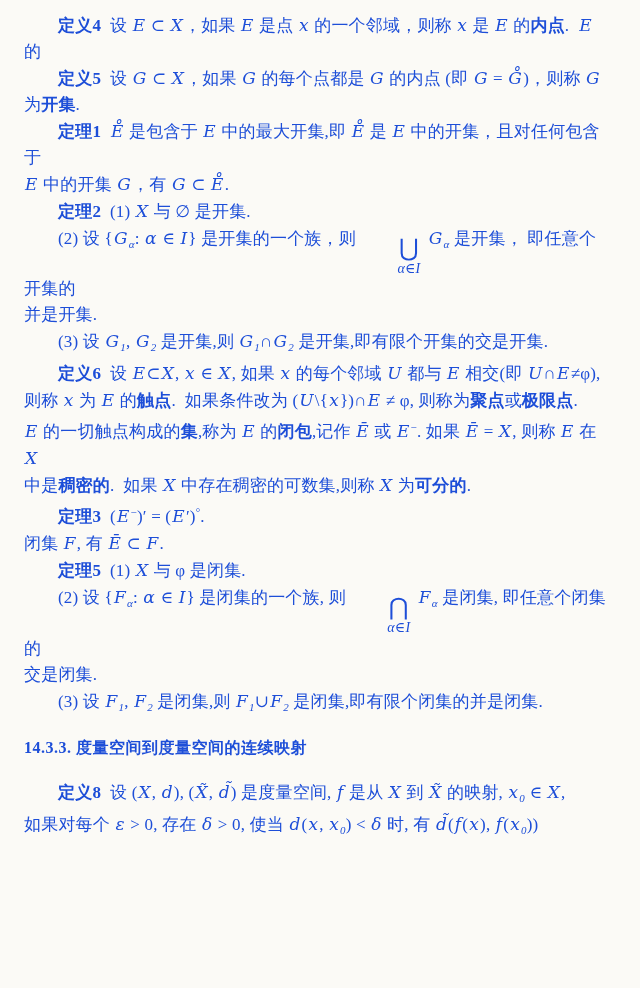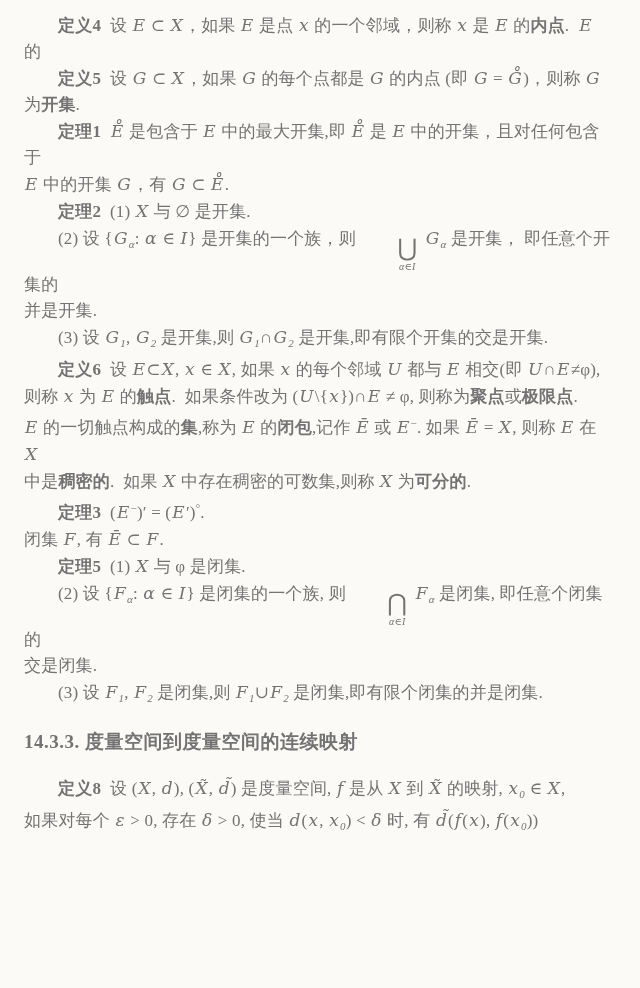--- a/index.html
+++ b/index.html
@@ -25,31 +25,31 @@
   .r-t{}
   .r-b{font-weight:bold;}
   .r-i{font-style:italic;font-family:"DejaVu Serif","Liberation Serif",serif;padding:0 1px;}
   .r-sub{font-style:italic;font-size:11px;vertical-align:-4px;}
   .r-sup{font-size:11px;vertical-align:6px;}
   .bigop{
     display:inline-flex;flex-direction:column;align-items:center;
     vertical-align:-12px;line-height:1;margin:0 3px;
   }
   .bigop .sym{font-size:24px;line-height:1;}
-  .bigop .under{font-size:10px;font-style:italic;line-height:1.1;margin-top:1px;}
+  .bigop .under{font-size:14px;font-style:italic;line-height:1.1;margin-top:1px;}
   .heading{
-    font-size:19px;font-weight:bold;
+    font-size:16px;font-weight:bold;
     margin:18px 0 20px 0;
     letter-spacing:0.5px;
   }
 </style>
 </head>
 <body style="background: rgb(251, 250, 246);">
 
-<div class="page" style="color: #737373; padding-left: 24px;">
+<div class="page" style="color: #1d4ed8; padding-left: 24px;">
   <div class="textblock" id="lines-top">
       <div class="line para"><span class="r-b">定义4</span><span class="r-t">  设 </span><span class="r-i">E</span><span class="r-t"> ⊂ </span><span class="r-i">X</span><span class="r-t">，如果 </span><span class="r-i">E</span><span class="r-t"> 是点 </span><span class="r-i">x</span><span class="r-t"> 的一个邻域，则称 </span><span class="r-i">x</span><span class="r-t"> 是 </span><span class="r-i">E</span><span class="r-t"> 的</span><span class="r-b">内点</span><span class="r-t">.  </span><span class="r-i">E</span><span class="r-t"> 的</span></div>
       <div class="line para"><span class="r-b">定义5</span><span class="r-t">  设 </span><span class="r-i">G</span><span class="r-t"> ⊂ </span><span class="r-i">X</span><span class="r-t">，如果 </span><span class="r-i">G</span><span class="r-t"> 的每个点都是 </span><span class="r-i">G</span><span class="r-t"> 的内点 (即 </span><span class="r-i">G</span><span class="r-t"> = </span><span class="r-i">G̊</span><span class="r-t">)，则称 </span><span class="r-i">G</span></div>
       <div class="line flush"><span class="r-t">为</span><span class="r-b">开集</span><span class="r-t">.</span></div>
       <div class="line para"><span class="r-b">定理1</span><span class="r-t">  </span><span class="r-i">E̊</span><span class="r-t"> 是包含于 </span><span class="r-i">E</span><span class="r-t"> 中的最大开集,即 </span><span class="r-i">E̊</span><span class="r-t"> 是 </span><span class="r-i">E</span><span class="r-t"> 中的开集，且对任何包含于</span></div>
       <div class="line flush"><span class="r-i">E</span><span class="r-t"> 中的开集 </span><span class="r-i">G</span><span class="r-t">，有 </span><span class="r-i">G</span><span class="r-t"> ⊂ </span><span class="r-i">E̊</span><span class="r-t">.</span></div>
       <div class="line para"><span class="r-b">定理2</span><span class="r-t">  (1) </span><span class="r-i">X</span><span class="r-t"> 与 ∅ 是开集.</span></div>
       <div class="line para"><span class="r-t">(2) 设 {</span><span class="r-i">G</span><span class="r-sub">α</span><span class="r-t">: </span><span class="r-i">α</span><span class="r-t"> ∈ </span><span class="r-i">I</span><span class="r-t">} 是开集的一个族，则 </span><span class="bigop"><span class="sym">⋃</span><span class="under">α∈I</span></span><span class="r-t"> </span><span class="r-i">G</span><span class="r-sub">α</span><span class="r-t"> 是开集， 即任意个开集的</span></div>
       <div class="line flush"><span class="r-t">并是开集.</span></div>
       <div class="line para"><span class="r-t">(3) 设 </span><span class="r-i">G</span><span class="r-sub">1</span><span class="r-t">, </span><span class="r-i">G</span><span class="r-sub">2</span><span class="r-t"> 是开集,则 </span><span class="r-i">G</span><span class="r-sub">1</span><span class="r-t">∩</span><span class="r-i">G</span><span class="r-sub">2</span><span class="r-t"> 是开集,即有限个开集的交是开集.</span></div>

